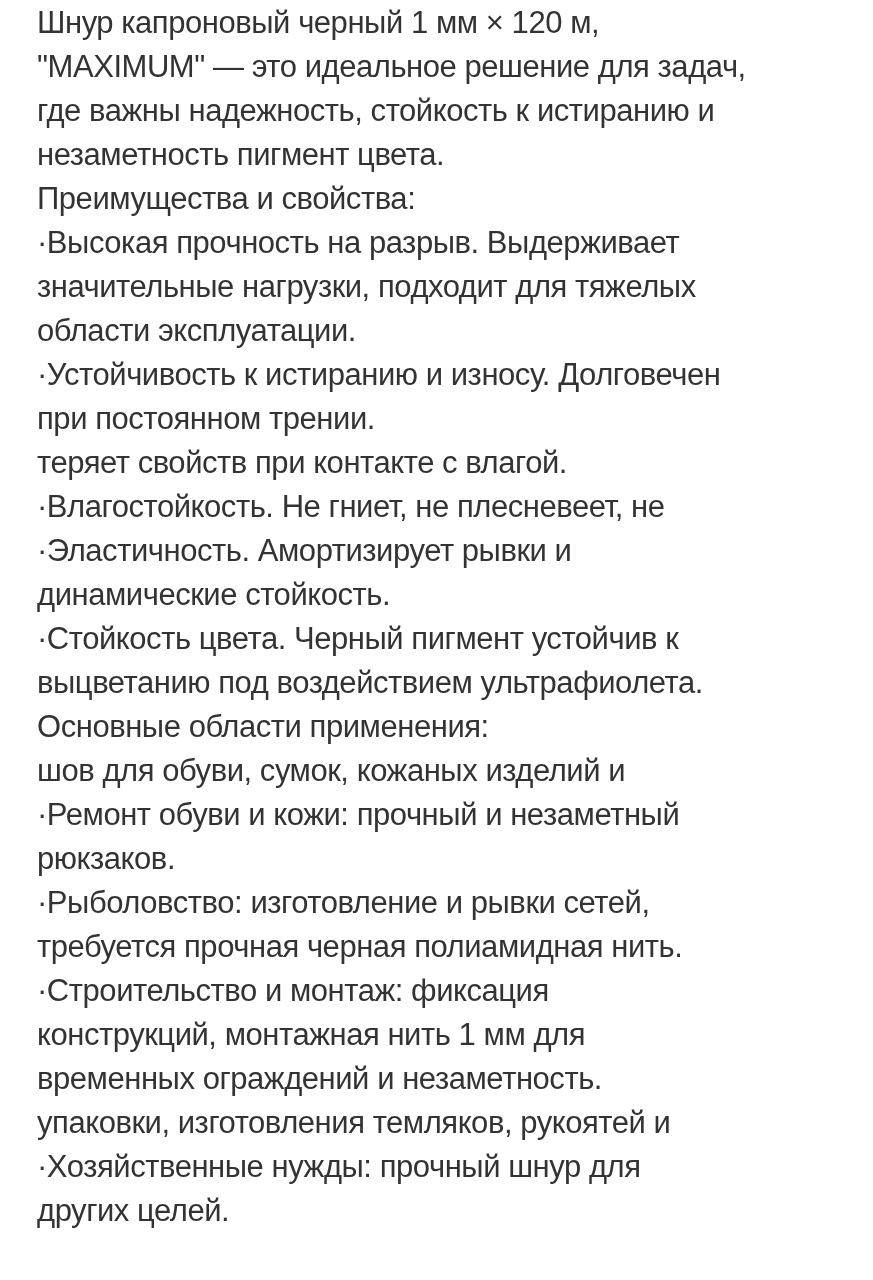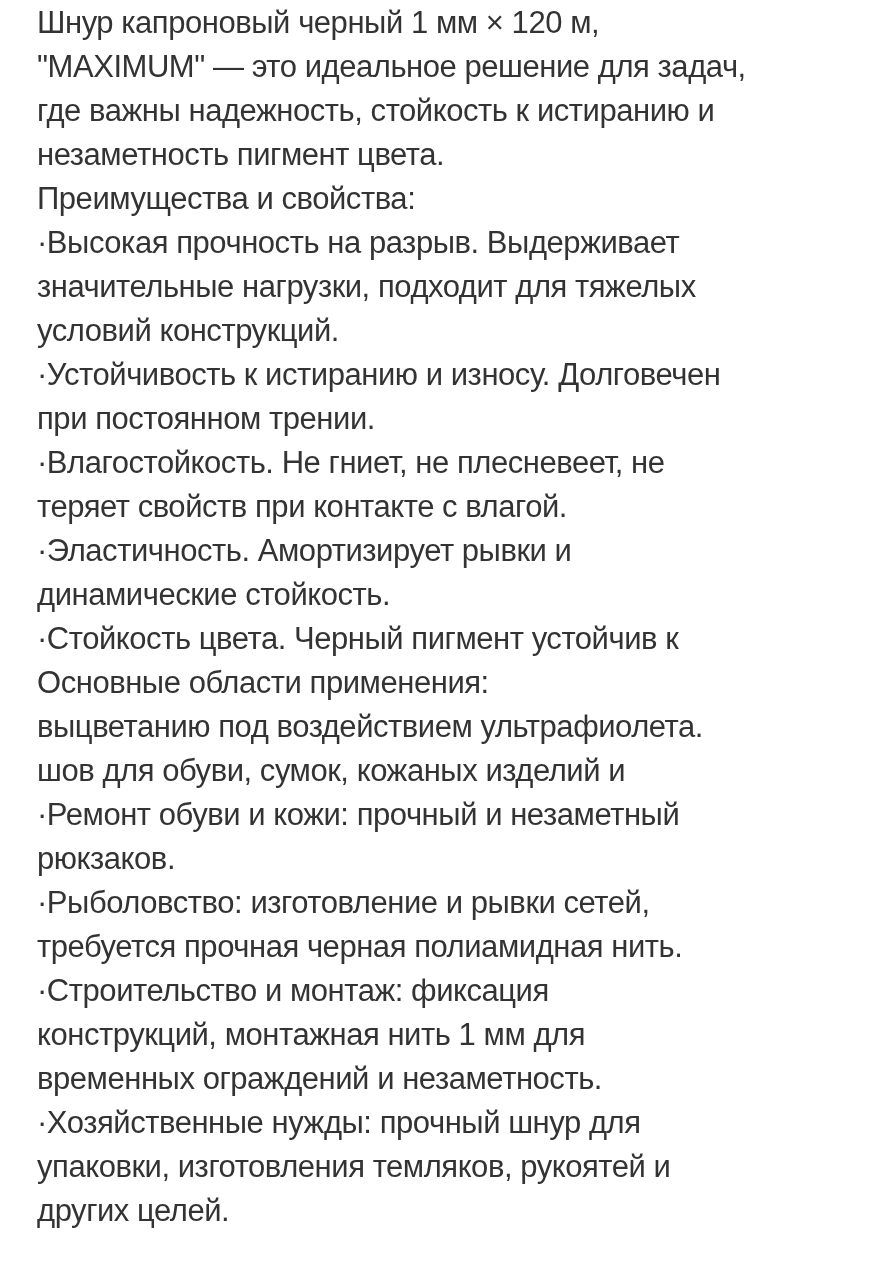--- a/index.html
+++ b/index.html
@@ -31,34 +31,34 @@
 <body>
 
 <div class="description">
   <div class="description-line">Шнур капроновый черный 1 мм × 120 м,</div>
   <div class="description-line">"MAXIMUM" — это идеальное решение для задач,</div>
   <div class="description-line">где важны надежность, стойкость к истиранию и</div>
   <div class="description-line">незаметность пигмент цвета.</div>
   <div class="description-line">Преимущества и свойства:</div>
   <div class="description-line">·Высокая прочность на разрыв. Выдерживает</div>
   <div class="description-line">значительные нагрузки, подходит для тяжелых</div>
-  <div class="description-line">условий конструкций.</div>
+  <div class="description-line">области эксплуатации.</div>
   <div class="description-line">·Устойчивость к истиранию и износу. Долговечен</div>
   <div class="description-line">при постоянном трении.</div>
+  <div class="description-line">теряет свойств при контакте с влагой.</div>
   <div class="description-line">·Влагостойкость. Не гниет, не плесневеет, не</div>
-  <div class="description-line">теряет свойств при контакте с влагой.</div>
   <div class="description-line">·Эластичность. Амортизирует рывки и</div>
   <div class="description-line">динамические стойкость.</div>
   <div class="description-line">·Стойкость цвета. Черный пигмент устойчив к</div>
+  <div class="description-line">выцветанию под воздействием ультрафиолета.</div>
   <div class="description-line">Основные области применения:</div>
-  <div class="description-line">выцветанию под воздействием ультрафиолета.</div>
   <div class="description-line">шов для обуви, сумок, кожаных изделий и</div>
   <div class="description-line">·Ремонт обуви и кожи: прочный и незаметный</div>
   <div class="description-line">рюкзаков.</div>
   <div class="description-line">·Рыболовство: изготовление и рывки сетей,</div>
   <div class="description-line">требуется прочная черная полиамидная нить.</div>
   <div class="description-line">·Строительство и монтаж: фиксация</div>
   <div class="description-line">конструкций, монтажная нить 1 мм для</div>
   <div class="description-line">временных ограждений и незаметность.</div>
+  <div class="description-line">упаковки, изготовления темляков, рукоятей и</div>
   <div class="description-line">·Хозяйственные нужды: прочный шнур для</div>
-  <div class="description-line">упаковки, изготовления темляков, рукоятей и</div>
   <div class="description-line">других целей.</div>
 </div>
 
 </body></html>

